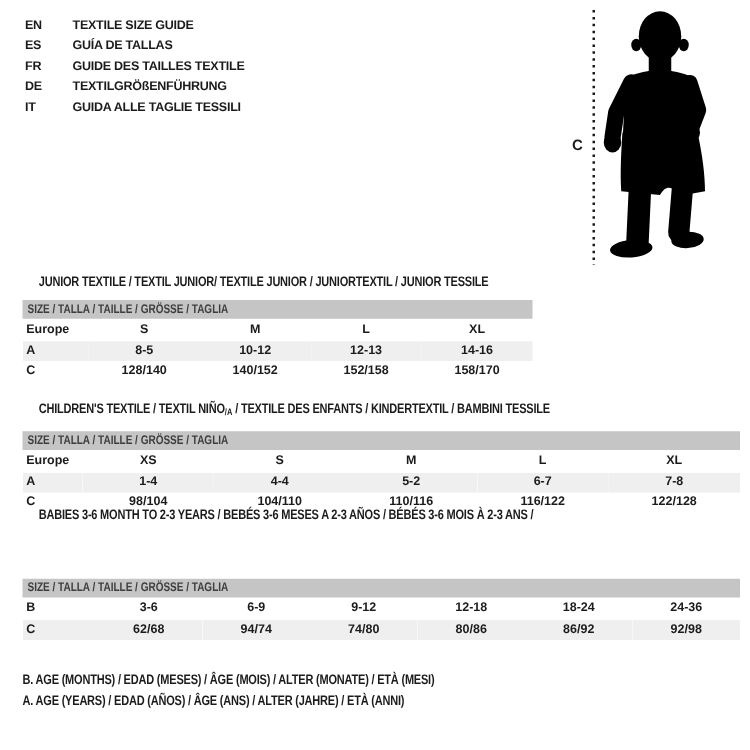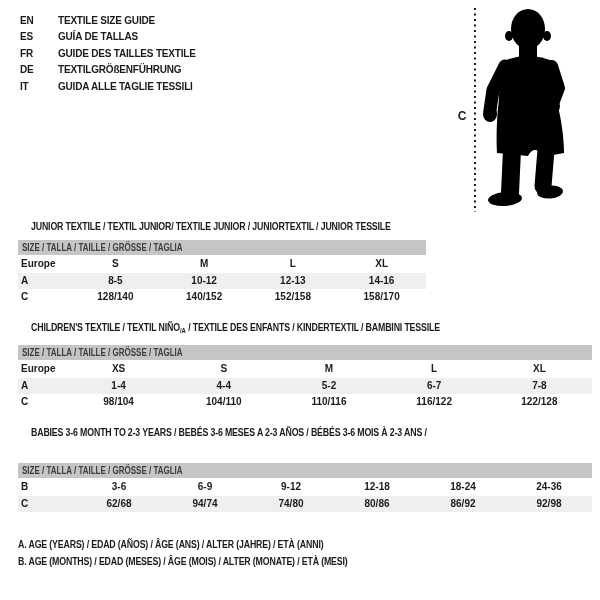--- a/index.html
+++ b/index.html
@@ -171,21 +171,21 @@
         <td>98/104</td>
         <td>104/110</td>
         <td>110/116</td>
         <td>116/122</td>
         <td>122/128</td>
       </tr>
     </tbody>
       </table>
   </div>
 
-  <div class="abs sec-title" style="left:18px;top:424px;">
+  <div class="abs sec-title" style="left:18px;top:404px;">
     <div><span class="scale">BABIES 3-6 MONTH TO 2-3 YEARS / BEBÉS 3-6 MESES A 2-3 AÑOS / BÉBÉS 3-6 MOIS À 2-3 ANS /</span></div>
   </div>
   <div id="babies-table-block" class="abs" style="left:18px;top:463px;">
     <div class="band">
       <span class="scale">SIZE / TALLA / TAILLE / GRÖSSE / TAGLIA</span>
     </div>
     <table class="sizes">
       <colgroup>
           <col style="width:58px">
           <col style="width:86px">
@@ -212,17 +212,17 @@
         <td>74/80</td>
         <td>80/86</td>
         <td>86/92</td>
         <td>92/98</td>
       </tr>
     </tbody>
       </table>
   </div>
 
   <div class="abs" style="left:18px;top:536px;">
+    <div class="fn"><span class="scale">B. AGE (MONTHS) / EDAD (MESES) / ÂGE (MOIS) / ALTER (MONATE) / ETÀ (MESI)</span></div>
     <div class="fn"><span class="scale">A. AGE (YEARS) / EDAD (AÑOS) / ÂGE (ANS) / ALTER (JAHRE) / ETÀ (ANNI)</span></div>
-    <div class="fn"><span class="scale">B. AGE (MONTHS) / EDAD (MESES) / ÂGE (MOIS) / ALTER (MONATE) / ETÀ (MESI)</span></div>
   </div>
 
 </div>
 
 </body></html>

